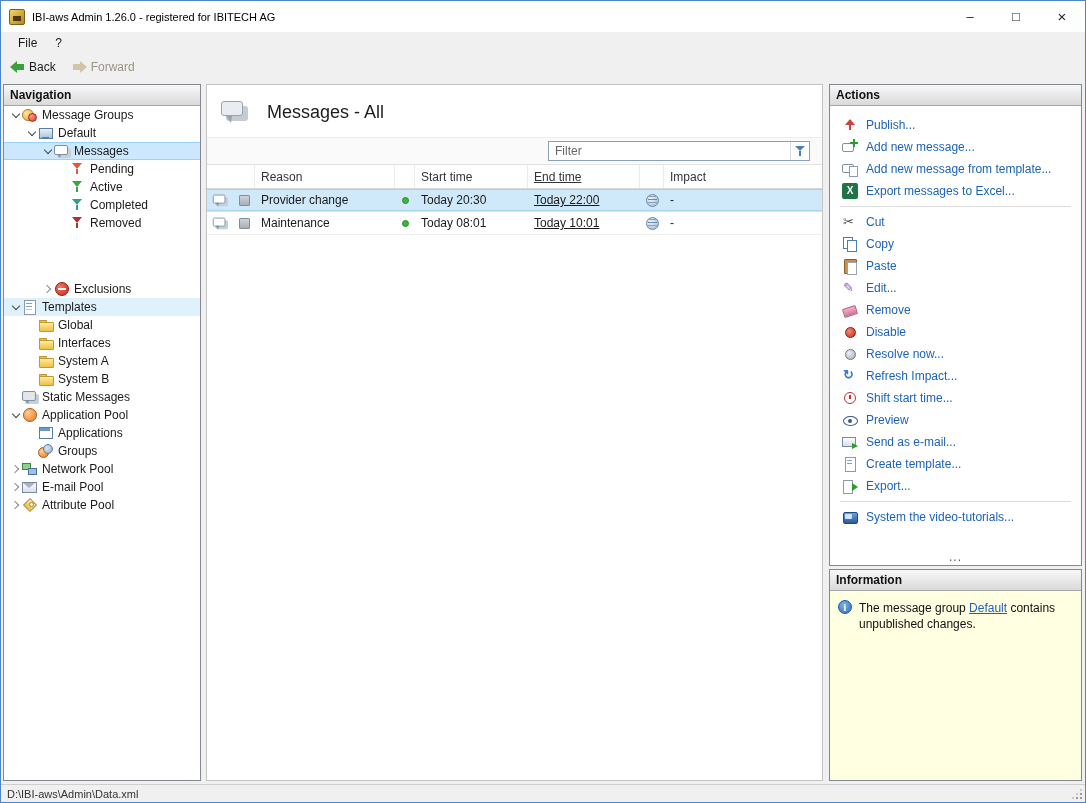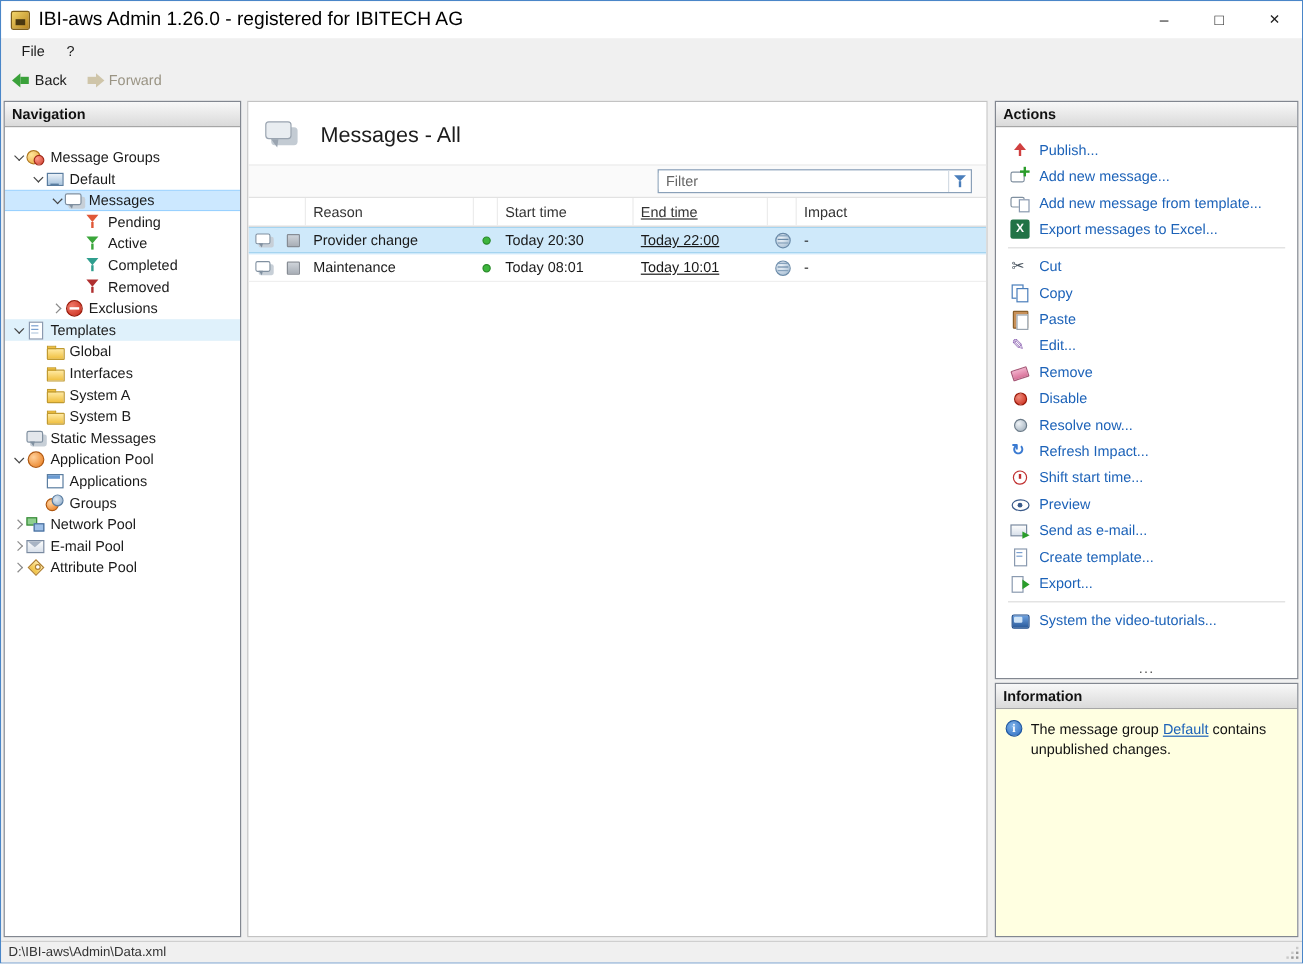--- a/index.html
+++ b/index.html
@@ -3,21 +3,21 @@
 <meta charset="utf-8">
 <style>
   * { box-sizing: border-box; margin: 0; padding: 0; }
   html,body { width:1086px; height:803px; }
   body { font-family:"Liberation Sans", sans-serif; font-size:12px; color:#1a1a1a; background:#fff; position:relative; overflow:hidden; }
 
   .window { position:absolute; inset:0; border:1px solid #4a86c8; background:#f0f0f0; display:flex; flex-direction:column; }
 
   
   .titlebar { height:31px; background:#fff; display:flex; align-items:center; padding-left:8px; gap:7px; flex:none; }
-  .title { font-size:16px; color:#000; }
+  .title { font-size:11px; color:#000; }
   .wincontrols { margin-left:auto; display:flex; align-self:stretch; }
   .winbtn { width:46px; display:flex; align-items:center; justify-content:center; font-size:13px; color:#222; cursor:default; }
   .winbtn.close { font-size:15px; }
   .appico { width:16px; height:16px; background:linear-gradient(135deg,#f2d468,#b5831f); border:1px solid #7d5e1a; border-radius:2px; position:relative; flex:none; }
   .appico::after { content:''; position:absolute; left:3px; top:6px; width:8px; height:5px; background:#4a3810; }
 
   
   .menubar { height:22px; background:#f0f0f0; display:flex; align-items:center; padding-left:8px; flex:none; }
   .menu-item { padding:3px 9px; cursor:default; }
 
@@ -36,21 +36,21 @@
   .panel { background:#fff; border:1px solid #828790; display:flex; flex-direction:column; overflow:hidden; }
   .panel-header { height:21px; line-height:20px; padding:0 6px; font-weight:bold; color:#111;
                   background:linear-gradient(#f8f8f8,#dadada); border-bottom:1px solid #a6a6a6; flex:none; }
   .nav-panel  { position:absolute; left:2px;  top:4px; bottom:3px; width:198px; }
   .main-panel { position:absolute; left:205px; top:4px; bottom:3px; right:262px; border-color:#c3c3c3; }
   .right-col  { position:absolute; right:3px; top:4px; bottom:3px; width:253px; display:flex; flex-direction:column; gap:3px; }
   .actions-panel { flex:1; }
   .info-panel { height:212px; flex:none; }
 
   
-  .tree { flex:1; padding-top:16px; overflow:hidden; }
+  .tree { flex:1; padding-top:0; overflow:hidden; }
   .tree-row { height:18px; display:flex; align-items:center; white-space:nowrap; cursor:default; }
   .tree-row.sel { background:#cce8ff; box-shadow:inset 0 1px 0 #99d1ff, inset 0 -1px 0 #99d1ff; }
   .tree-row.hot { background:#dff1fb; }
   .tlabel { margin-left:4px; }
   .chev { width:12px; height:12px; position:relative; flex:none; }
   .chev.down::before { content:''; position:absolute; left:3px; top:2px; width:5px; height:5px; border-right:1.5px solid #454545; border-bottom:1.5px solid #454545; transform:rotate(45deg); }
   .chev.right::before { content:''; position:absolute; left:2px; top:3px; width:5px; height:5px; border-right:1.5px solid #8a8a8a; border-bottom:1.5px solid #8a8a8a; transform:rotate(-45deg); }
 
   
   .ico { display:inline-block; width:16px; height:16px; position:relative; flex:none; }
@@ -240,21 +240,21 @@
           <div class="tree-row" style="padding-left: 54px;">
             <span class="chev none"></span>
             <span class="ico i-completed"></span>
             <span class="tlabel">Completed</span>
           </div>
           <div class="tree-row" style="padding-left: 54px;">
             <span class="chev none"></span>
             <span class="ico i-removed"></span>
             <span class="tlabel">Removed</span>
           </div>
-          <div class="tree-row" style="padding-left: 38px;">
+          <div class="tree-row" style="padding-left: 38px; margin-top: 48px;">
             <span class="chev right"></span>
             <span class="ico i-exclusions"></span>
             <span class="tlabel">Exclusions</span>
           </div>
           <div class="tree-row hot" style="padding-left: 6px;">
             <span class="chev down"></span>
             <span class="ico i-templates"></span>
             <span class="tlabel">Templates</span>
           </div>
           <div class="tree-row" style="padding-left: 22px;">

